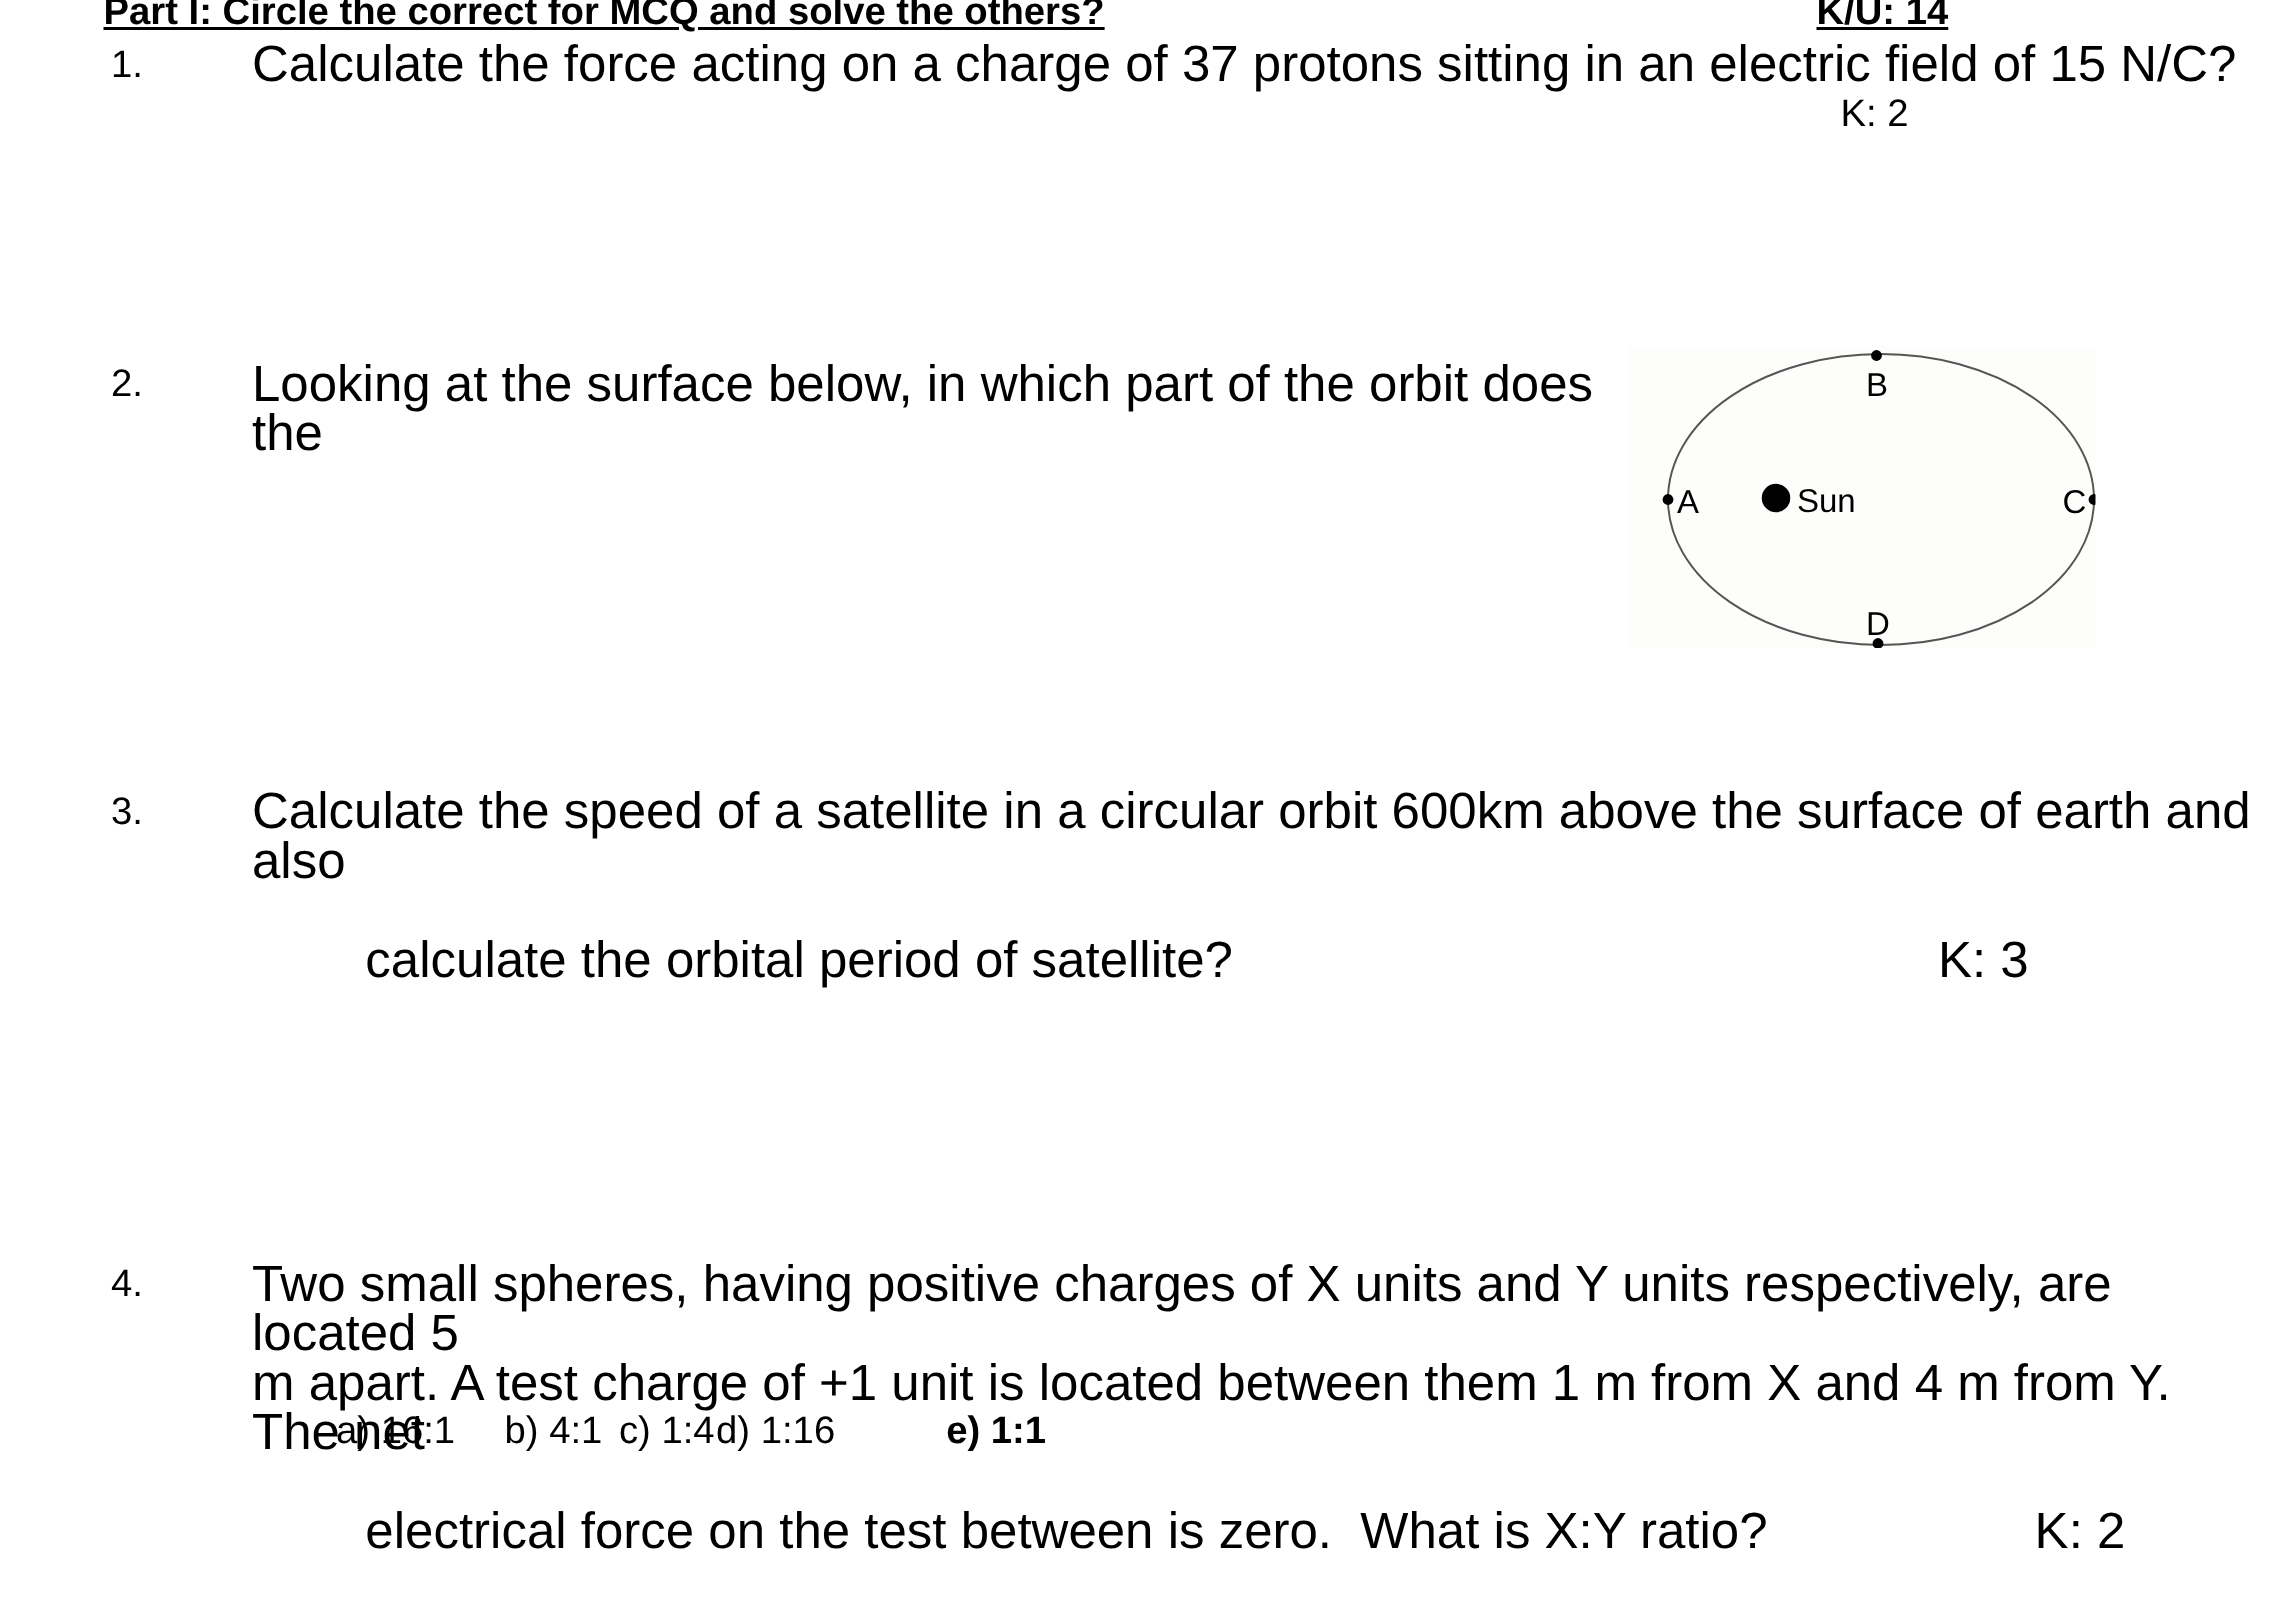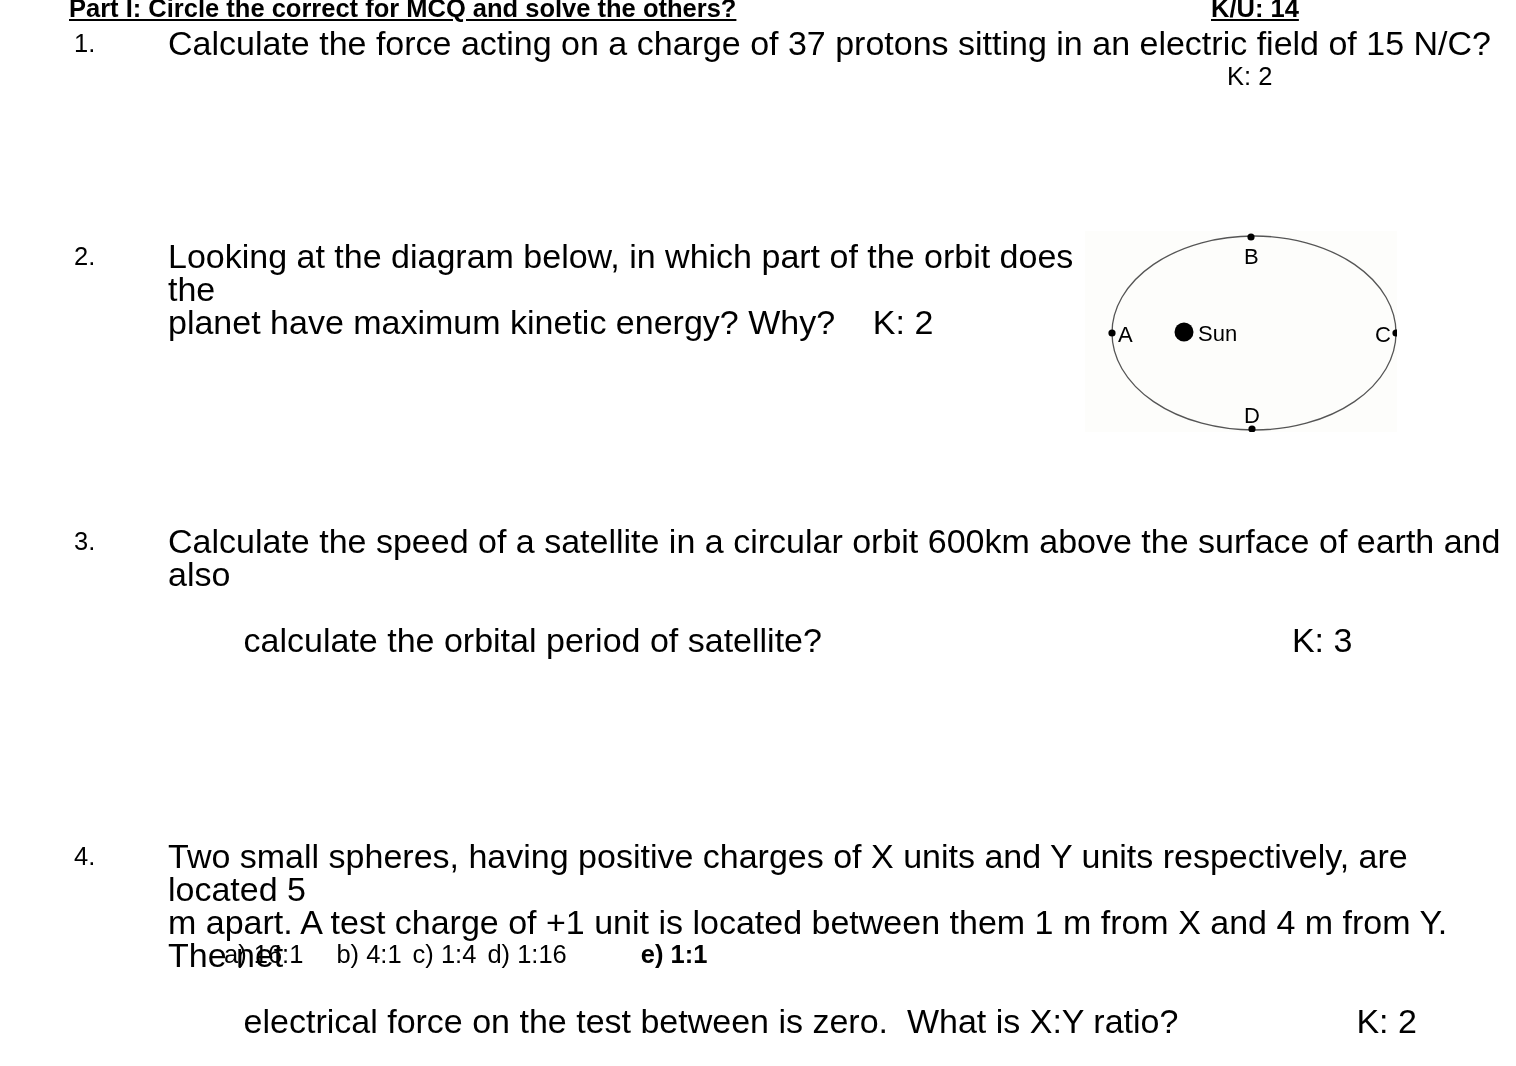--- a/index.html
+++ b/index.html
@@ -110,21 +110,21 @@
     position: absolute;
     left: 212px;
     top: 938px;
     font-size: 25.5px;
     line-height: 33px;
     white-space: nowrap;
   }
   .opt { display: inline-block; }
   .opt-a { margin-right: 33px; }
   .opt-b { margin-right: 11px; }
-  .opt-c { margin-right: 11px; }
+  .opt-c { margin-right: 1px; }
   .opt-d { margin-right: 74px; }
   .opt-e { margin-right: 0; font-weight: bold; }
 
   
   .diagram {
     position: absolute;
     left: 1073px;
     top: 231px;
     width: 312px;
     height: 201px;
@@ -150,22 +150,21 @@
     <span class="q-num">1.</span>
     <div class="q-body">
       <div class="q-line">Calculate the force acting on a charge of 37 protons sitting in an electric field of 15 N/C?</div>
     </div>
   </div>
   <div id="q1-marks">K: 2</div>
 
   <div class="q" id="q2">
     <span class="q-num">2.</span>
     <div class="q-body">
-      <div class="q-line">Looking at the diagram below, in which part of the orbit does the</div>
-      <div class="q-line">planet have maximum kinetic energy? Why?    K: 2</div>
+      <div class="q-line">Looking at the surface below, in which part of the orbit does the</div>
     </div>
   </div>
 
   <div class="diagram">
     <svg viewBox="0 0 312 201" xmlns="http://www.w3.org/2000/svg">
 
       <ellipse cx="169" cy="102" rx="142" ry="97" fill="none" stroke="#555555" stroke-width="1.3"></ellipse>
 
       <circle cx="99" cy="101" r="9.5" fill="#000000"></circle>
       <text x="113" y="110" font-family="Liberation Sans, sans-serif" font-size="22" fill="#000000">Sun</text>

